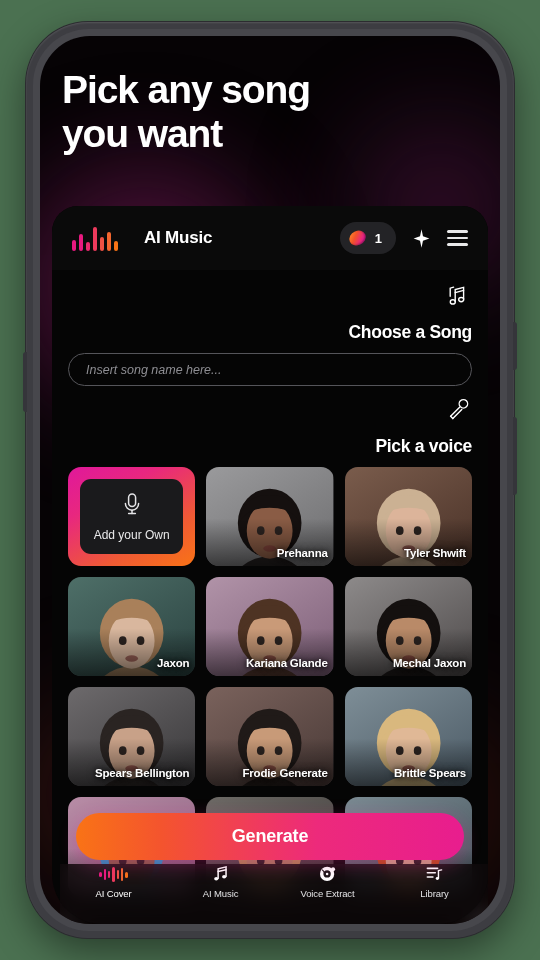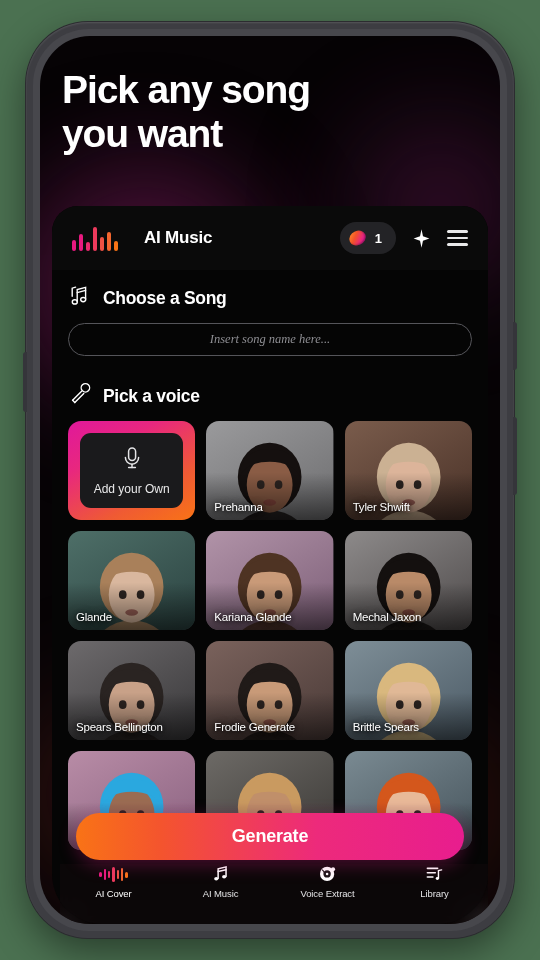--- a/index.html
+++ b/index.html
@@ -81,43 +81,44 @@
     background:linear-gradient(135deg,#ff9a2b 0%,#f2522a 38%,#e81f8c 75%,#d0148a 100%);
     box-shadow:inset -1px -1px 2px rgba(0,0,0,.35);
   }
   #credits-count { color:#fff; font-size:13px; font-weight:600; }
   .hdr-icon { display:flex; align-items:center; justify-content:center; cursor:pointer; }
   #menu-icon { width:21px; display:flex; flex-direction:column; gap:4px; }
   #menu-icon span { display:block; height:2.4px; background:#e9e9ea; border-radius:2px; }
 
   
   #app-body { position:relative; padding:13px 16px 0; }
-  .sec-head { display:flex; align-items:center; gap:9px; margin-bottom:10px; }
+  .sec-head { display:flex; align-items:flex-end; gap:9px; margin-bottom:10px;flex-direction:column; }
   .sec-head .lbl { color:#fff; font-size:17.5px; font-weight:bold; letter-spacing:-.3px; }
 
   #song-input {
     width:100%; height:33px; border:1px solid #55555a; border-radius:17px;
     background:transparent; color:#d8d8d8; font-size:12.5px; font-style:italic;
-    padding:0 17px; font-family:Liberation Serif, serif; outline:none;text-align:center;
+    padding:0 17px; font-family:Liberation Sans, sans-serif; outline:none;
   }
   #song-input::placeholder { color:#8e8e93; font-style:italic; }
 
-  #voice-section-head { margin-top:25px; }
+  #voice-section-head { margin-top:11px; }
 
   
   #voice-grid { display:grid; grid-template-columns:repeat(3,1fr); gap:11px; }
   .voice-card {
     position:relative; height:99px; border-radius:13px; overflow:hidden;
     cursor:pointer; background:#151517;
   }
   .voice-card .vname {
     position:absolute; left:8px; bottom:6px; right:6px; color:#fff;
-    font-size:11.5px; font-weight:400; letter-spacing:-.2px;
+    font-size:11.5px; font-weight:700; letter-spacing:-.2px;
     text-shadow:0 1px 4px rgba(0,0,0,.95), 0 0 9px rgba(0,0,0,.8);
     line-height:1.1;
+    text-align:right;
   }
   .voice-card .shade {
     position:absolute; inset:0;
     background:linear-gradient(to bottom,rgba(0,0,0,0) 52%,rgba(0,0,0,.55) 100%);
   }
   .face { position:absolute; inset:0; }
 
   
   #add-own {
     position:relative; height:99px; border-radius:13px; cursor:pointer;
@@ -313,21 +314,21 @@
                   <ellipse cx="50" cy="96" rx="30" ry="26" fill="#a9805a" opacity="0.85"></ellipse>
                   <ellipse cx="50" cy="44" rx="25" ry="27" fill="#a9805a"></ellipse>
                   <ellipse cx="50" cy="50" rx="18" ry="22" fill="#d9b79e"></ellipse>
                   <path d="M26 44 q2-22 24-22 q22 0 24 22 q-6-12-24-12 q-18 0-24 12Z" fill="#a9805a"></path>
                   <ellipse cx="43" cy="50" rx="3" ry="3.4" fill="#2b2320"></ellipse>
                   <ellipse cx="57" cy="50" rx="3" ry="3.4" fill="#2b2320"></ellipse>
                   <ellipse cx="50" cy="64" rx="5" ry="2.6" fill="#7d3a38" opacity=".7"></ellipse>
                   <ellipse cx="50" cy="90" rx="16" ry="12" fill="#d9b79e" opacity=".55"></ellipse>
                 </svg>
                 <div class="shade"></div>
-                <div class="vname">Glande</div>
+                <div class="vname">Jaxon</div>
               </div>
               <div class="voice-card">
                 <svg class="face" viewBox="0 0 100 100" preserveAspectRatio="xMidYMid slice" aria-hidden="true">
                   <defs>
                     <linearGradient id="bgv3" x1="0" y1="0" x2="0.6" y2="1">
                       <stop offset="0%" stop-color="#b193a8"></stop>
                       <stop offset="100%" stop-color="#7d5f78"></stop>
                     </linearGradient>
                   </defs>
                   <rect width="100" height="100" fill="url(#bgv3)"></rect>

